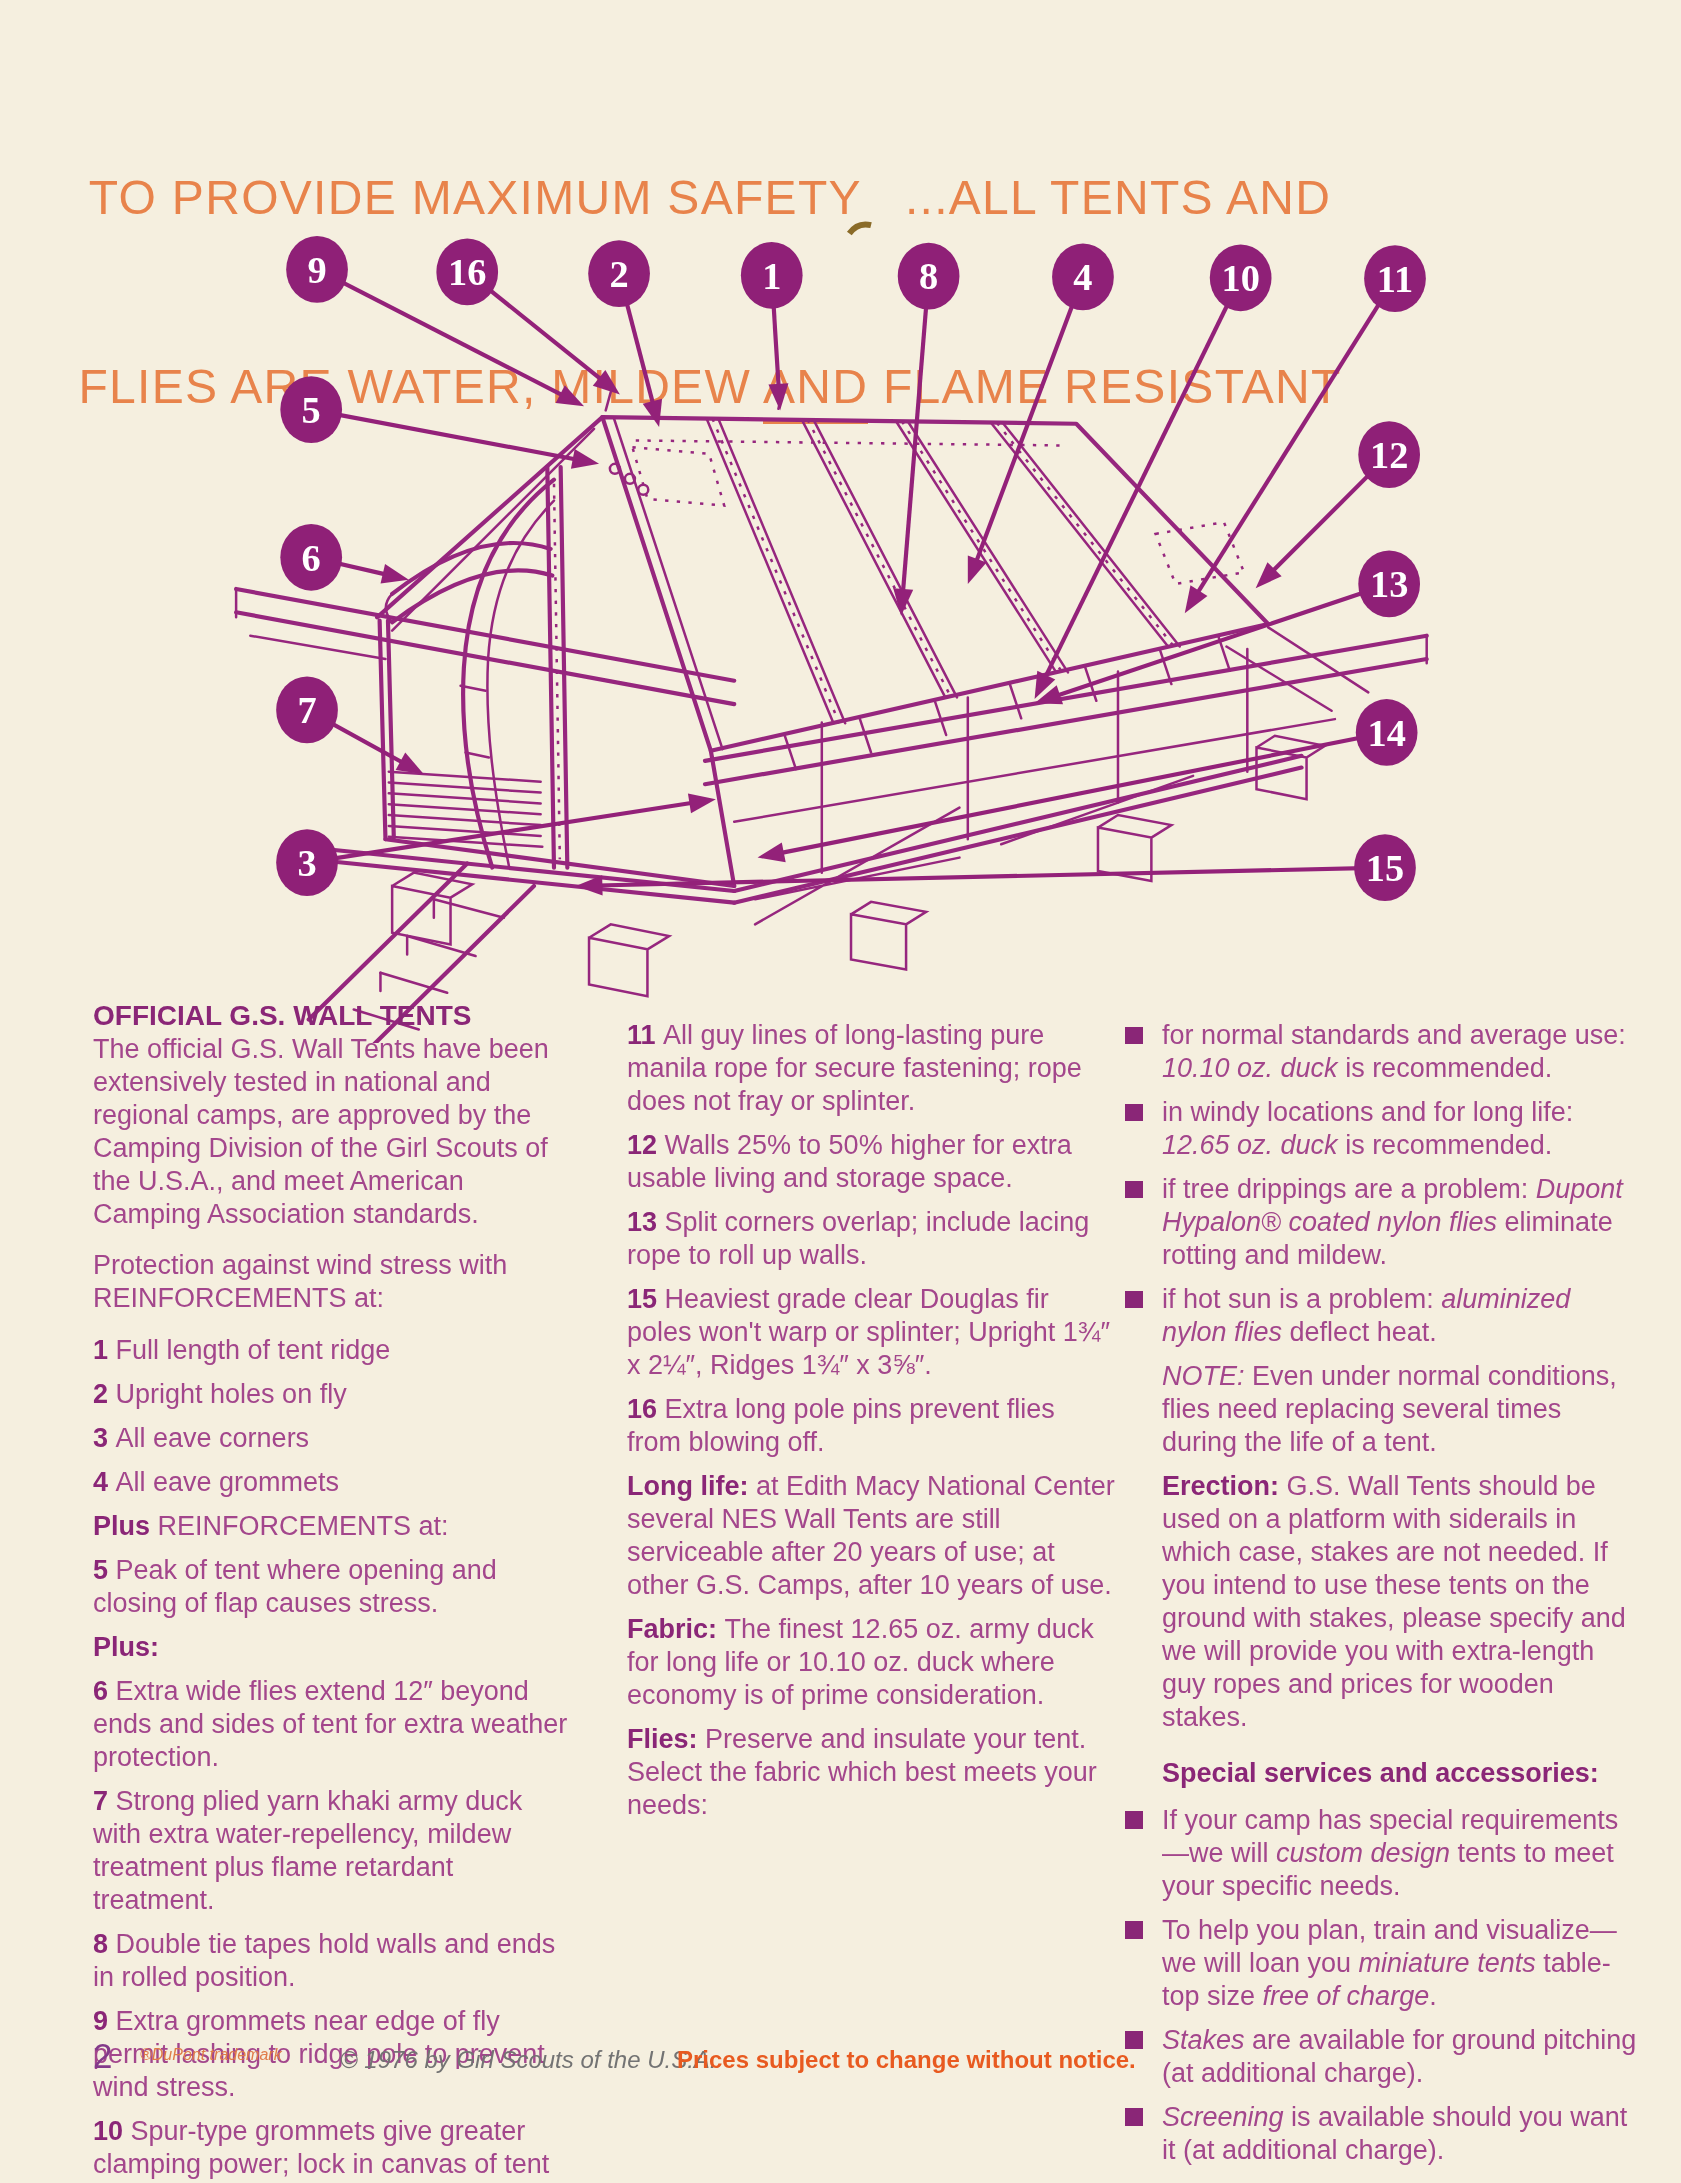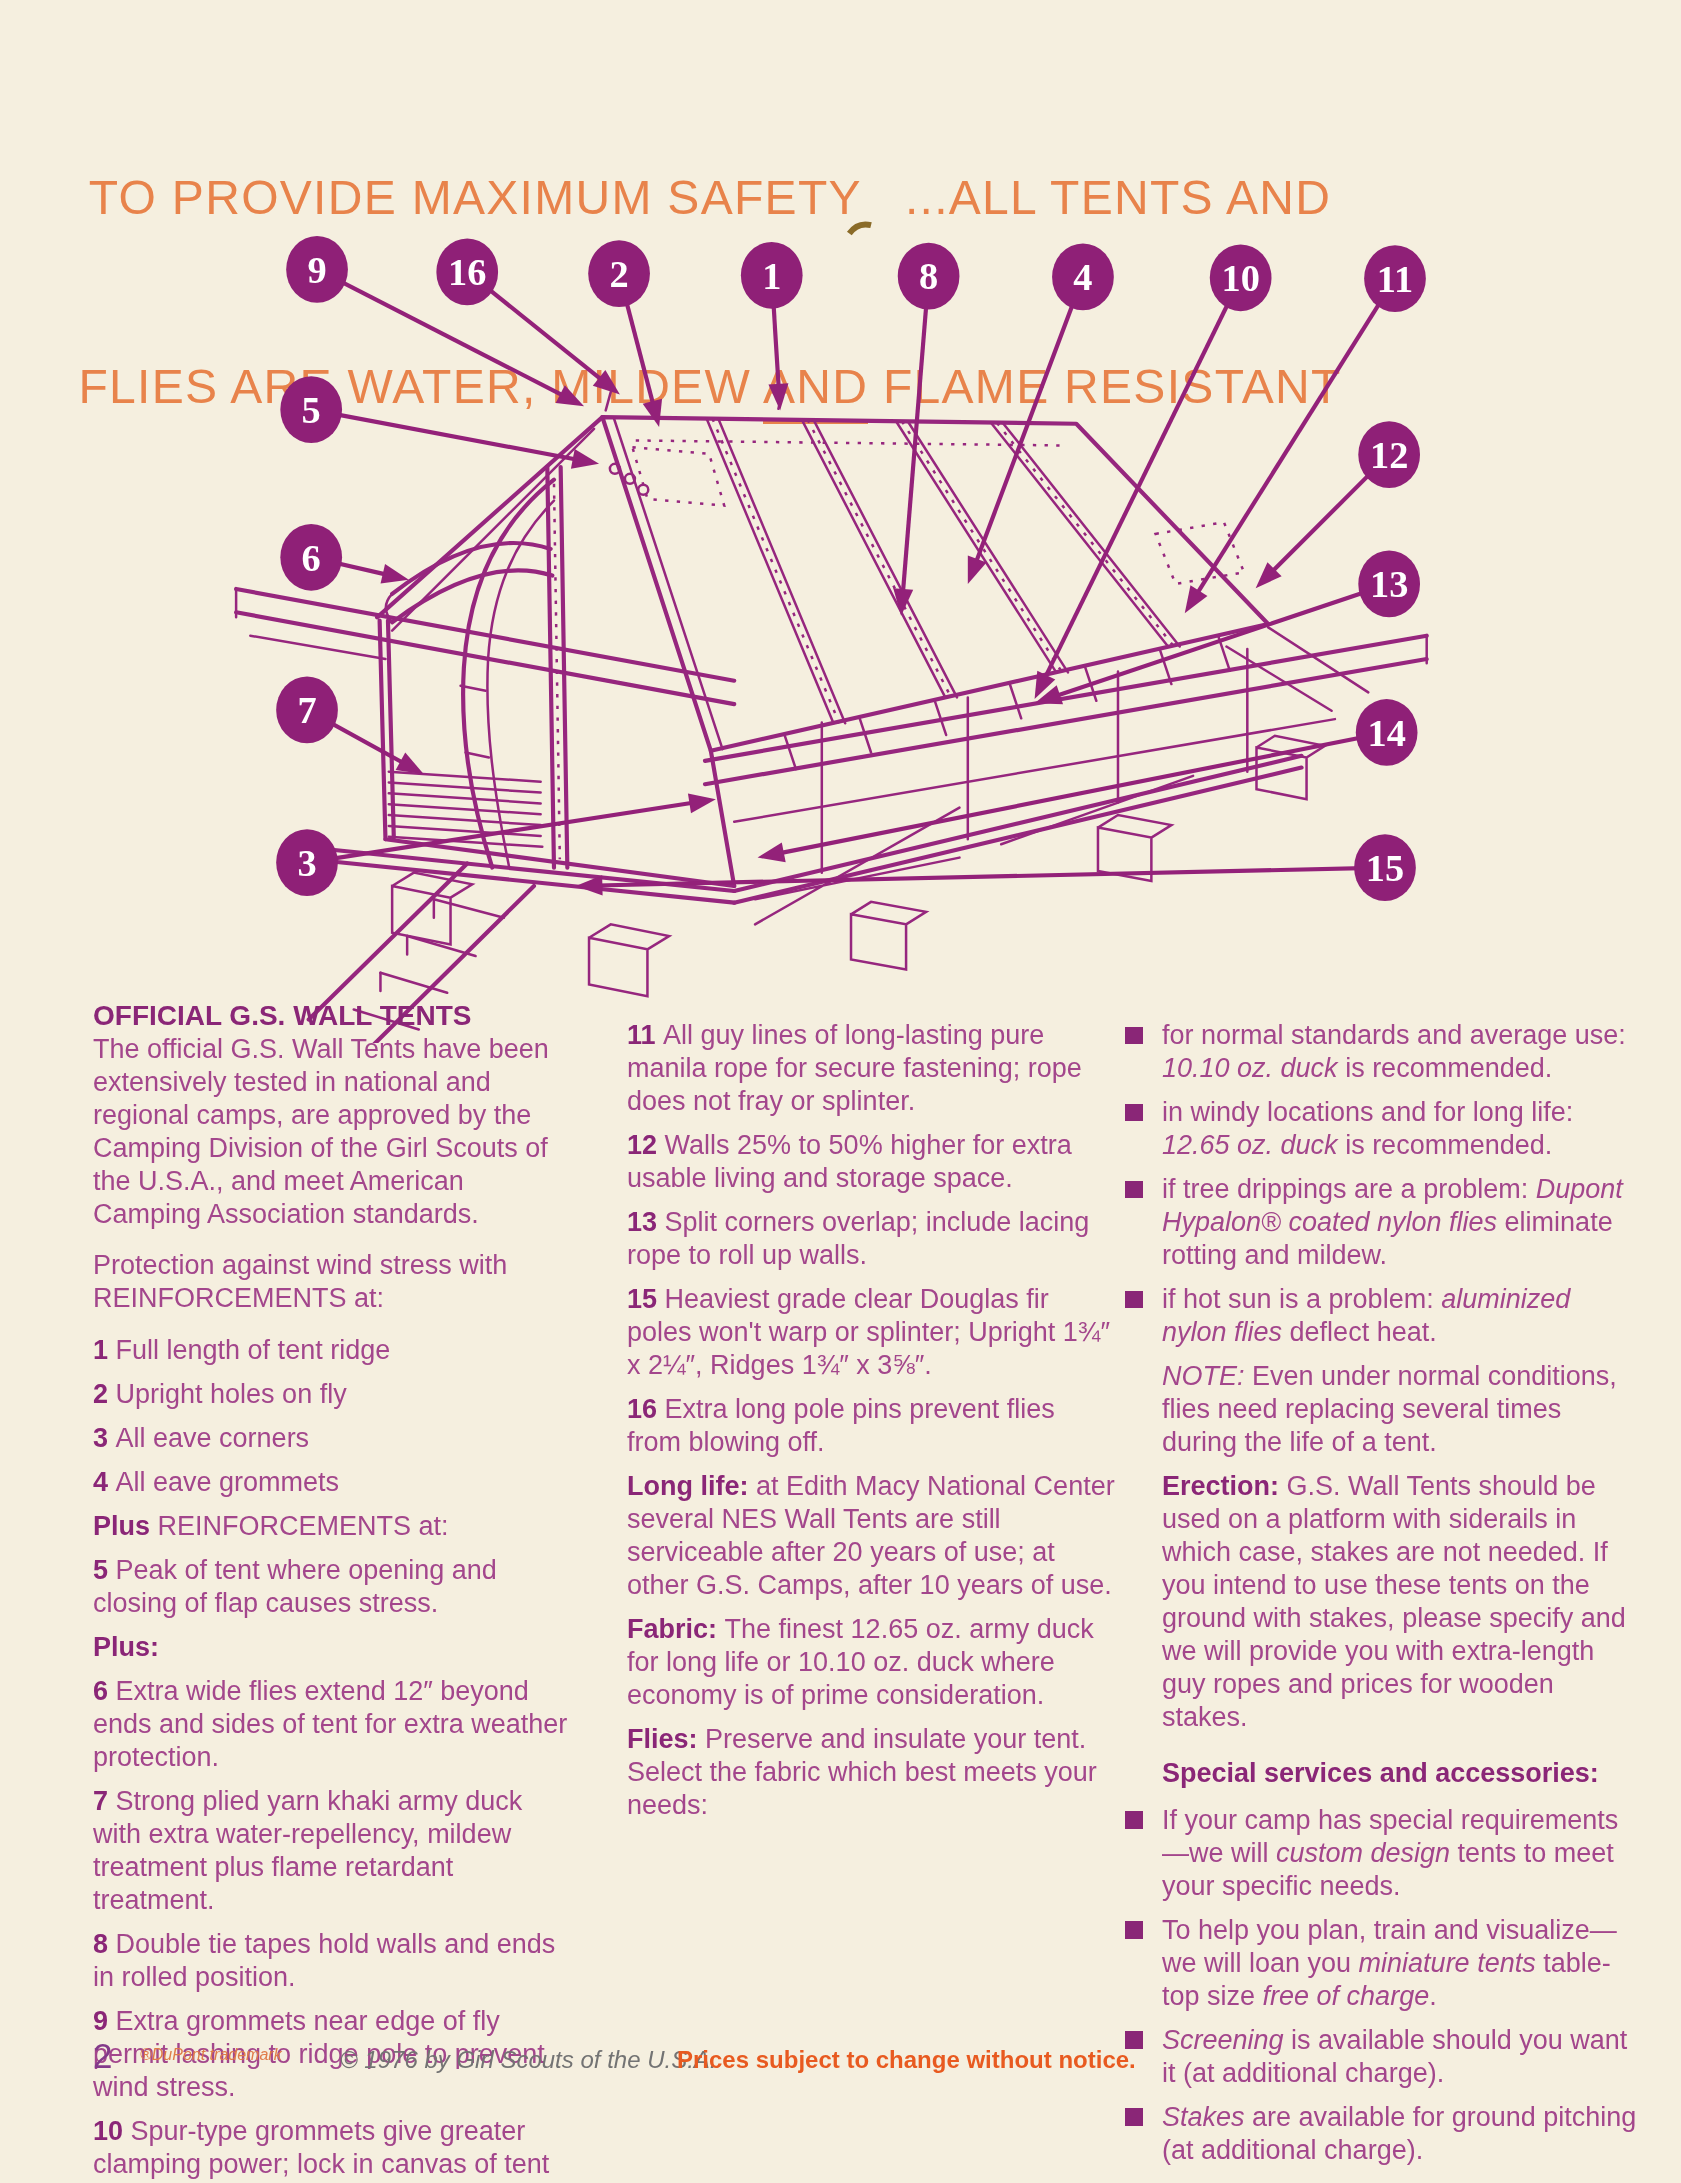--- a/index.html
+++ b/index.html
@@ -268,21 +268,21 @@
 <div id="col3" class="col">
     <p class="bullet"><span>for normal standards and average use: </span><span class="i">10.10 oz. duck</span><span> is recommended.</span></p>
     <p class="bullet"><span>in windy locations and for long life: </span><span class="i">12.65 oz. duck</span><span> is recommended.</span></p>
     <p class="bullet"><span>if tree drippings are a problem: </span><span class="i">Dupont Hypalon® coated nylon flies</span><span> eliminate rotting and mildew.</span></p>
     <p class="bullet"><span>if hot sun is a problem: </span><span class="i">aluminized nylon flies</span><span> deflect heat.</span></p>
     <p class="cont"><span class="i">NOTE:</span><span> Even under normal conditions, flies need replacing several times during the life of a tent.</span></p>
     <p class="cont"><span class="b">Erection: </span><span>G.S. Wall Tents should be used on a platform with siderails in which case, stakes are not needed. If you intend to use these tents on the ground with stakes, please specify and we will provide you with extra-length guy ropes and prices for wooden stakes.</span></p>
     <p class="subhead cont"><span class="b">Special services and accessories:</span></p>
     <p class="bullet"><span>If your camp has special requirements—we will </span><span class="i">custom design</span><span> tents to meet your specific needs.</span></p>
     <p class="bullet"><span>To help you plan, train and visualize—we will loan you </span><span class="i">miniature tents</span><span> table-top size </span><span class="i">free of charge</span><span>.</span></p>
+    <p class="bullet"><span class="i">Stakes</span><span> are available for ground pitching (at additional charge).</span></p>
     <p class="bullet"><span class="i">Screening</span><span> is available should you want it (at additional charge).</span></p>
-    <p class="bullet"><span class="i">Stakes</span><span> are available for ground pitching (at additional charge).</span></p>
   </div>
 
 <div id="ft-page" class="ft">2</div>
 <div id="ft-tm" class="ft">®DuPont trademark</div>
 <div id="ft-cr" class="ft">© 1976 by Girl Scouts of the U.S.A.</div>
 <div id="ft-notice" class="ft">Prices subject to change without notice.</div>
 
 
 </body></html>

